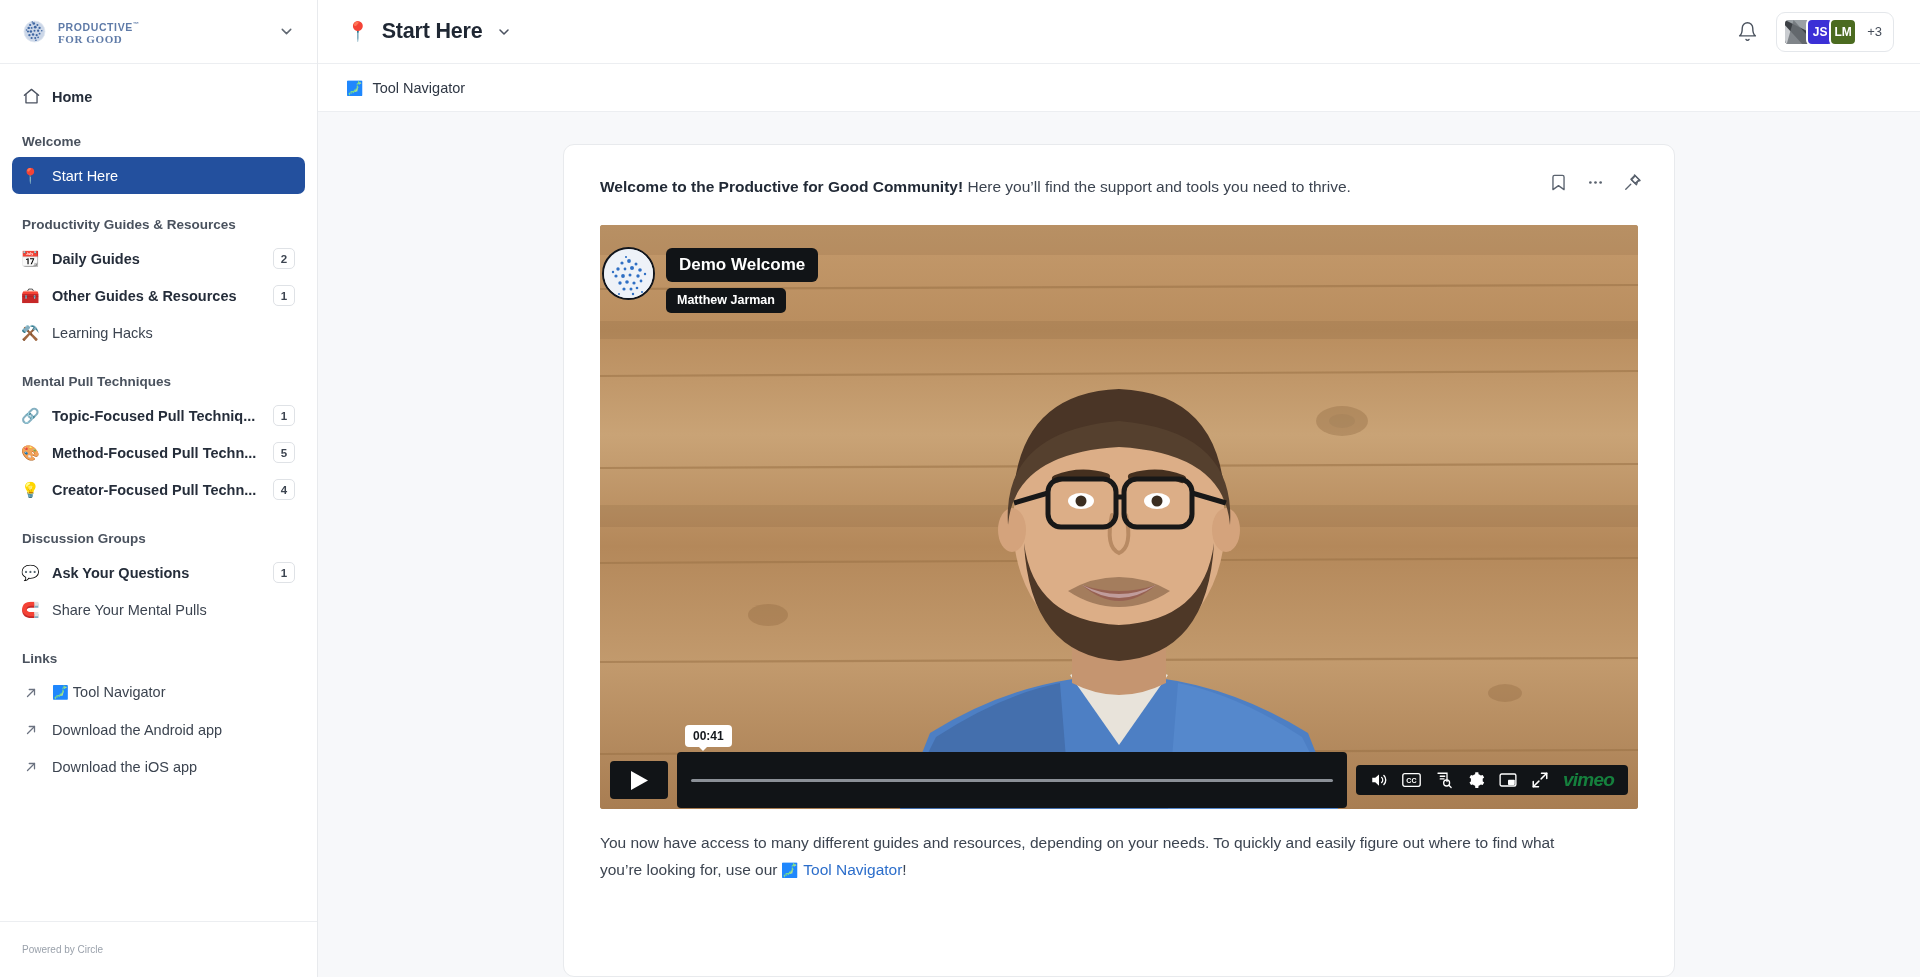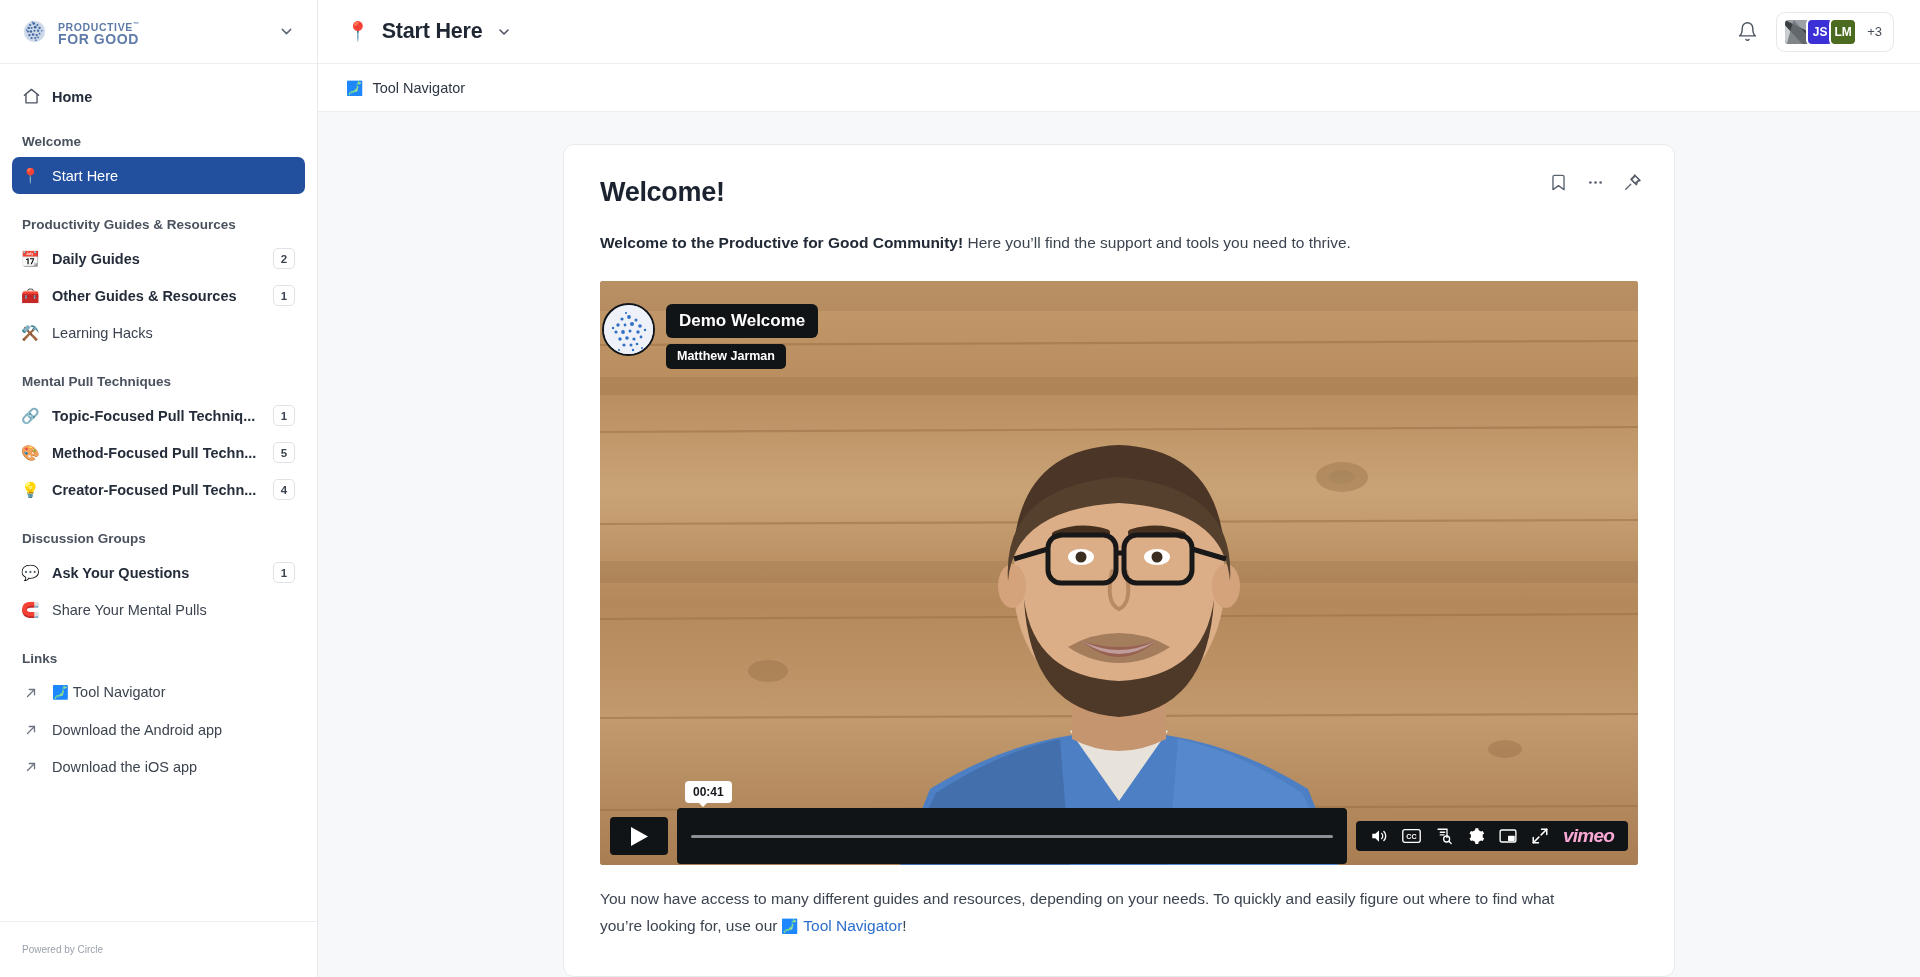--- a/index.html
+++ b/index.html
@@ -28,22 +28,22 @@
     border-bottom: 1px solid #eceef1;
   }
   .logo-wrap { display: flex; align-items: center; gap: 9px; flex: 1; }
   .logo-mark { width: 29px; height: 29px; flex-shrink: 0; }
   .logo-text { display: flex; flex-direction: column; justify-content: center; }
   .logo-l1 {
     font-size: 10.5px; font-weight: 700; color: #5f7ba8;
     letter-spacing: .6px; line-height: 12px;
   }
   .logo-l2 {
-    font-size: 14px; font-weight: 700; color: #5f7ba8;
-    letter-spacing: .6px; line-height: 12px;
+    font-size: 11px; font-weight: 700; color: #5f7ba8;
+    letter-spacing: .6px; line-height: 12px; font-family: Liberation Serif, serif;
   }
   .sb-caret { color: #606872; display: flex; cursor: pointer; padding: 4px; }
 
   .sb-scroll { flex: 1; overflow: hidden; padding: 14px 12px 0 12px; }
 
   .nav-row {
     display: flex; align-items: center;
     height: 37px; border-radius: 7px;
     padding: 0 10px 0 9px; cursor: pointer;
     gap: 11px;
@@ -208,21 +208,21 @@
     border-left: 5px solid transparent; border-right: 5px solid transparent;
     border-top: 5px solid #fff;
   }
   .vctrls {
     height: 30px; background: #111417; border-radius: 4px;
     display: flex; align-items: center; gap: 14px; padding: 0 14px; flex-shrink: 0;
   }
   .vctrl { color: #fff; cursor: pointer; display: flex; }
   .vimeo-mark {
     font-size: 19px; font-weight: 700; font-style: italic;
-    color: #f9a8d4; letter-spacing: -.8px; font-family: "Liberation Sans", sans-serif;
+    color: #15803d; letter-spacing: -.8px; font-family: "Liberation Sans", sans-serif;
   }
   .card-body {
     font-size: 15.5px; line-height: 27px; color: #3c4450;
     margin-top: 20px; max-width: 1000px;
   }
   .card-body a { color: #2c6ecb; text-decoration: none; }
   .body-emoji { font-size: 14px; }
 </style>
 </head>
 <body>
@@ -434,21 +434,20 @@
           </span>
           <span class="card-act">
             <svg width="19" height="19" viewBox="0 0 24 24" fill="none" stroke="currentColor" stroke-width="1.7" stroke-linecap="round" stroke-linejoin="round">
                 <path d="M14.5 2.5l7 7-3 1-1.5 4.5-7-7L14.5 3.5z" transform="rotate(0)"></path>
                 <path d="M9.8 14.2L3.5 20.5"></path>
                 <path d="M15 3l6 6-2.2.9-3.3 3.3-4.7-4.7 3.3-3.3z"></path>
               </svg>
           </span>
         </div>
 
-        <h1 class="card-h1">Welcome!</h1>
 
         <p class="card-lead">
           <b>Welcome to the Productive for Good Community!</b><span> Here you’ll find the support and tools you need to thrive.</span>
         </p>
 
         <div class="video">
           <svg class="wood" viewBox="0 0 1038 584" preserveAspectRatio="none">
             <defs>
               <linearGradient id="wg" x1="0" y1="0" x2="0" y2="1">
                 <stop offset="0%" stop-color="#c49a6c"></stop>

